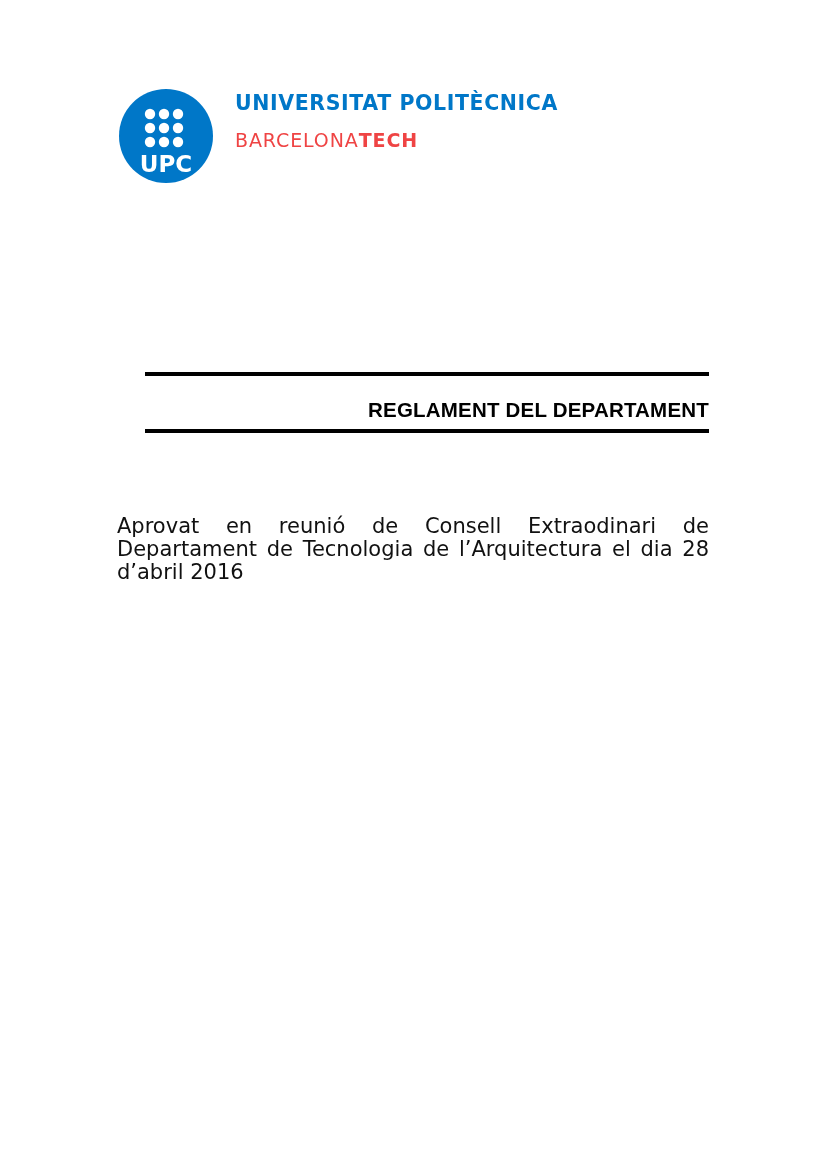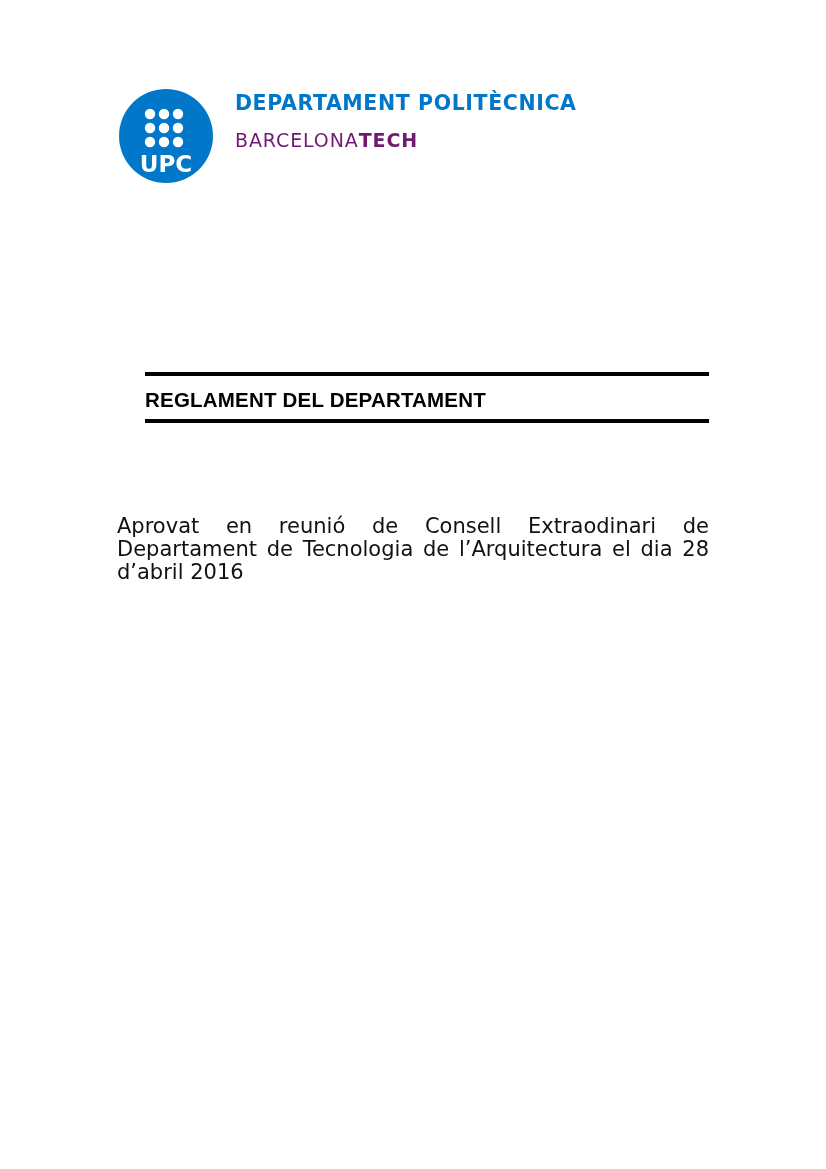--- a/index.html
+++ b/index.html
@@ -60,43 +60,43 @@
     letter-spacing: 0.6px;
     color: #0077c8;
     line-height: 25px;
     white-space: nowrap;
   }
   .logo-line3 {
     margin-top: 13px;
     font-family: "DejaVu Sans", sans-serif;
     font-size: 19px;
     letter-spacing: 0.9px;
-    color: #701a75;
+    color: #ef4444;
     line-height: 22px;
     white-space: nowrap;
   }
   .logo-line3 .bold {
     font-weight: bold;
   }
 
   
   .title-block {
     position: absolute;
     left: 145px;
     top: 372px;
     width: 564px;
   }
   .rule {
     width: 100%;
     height: 4px;
     background: #000000;
   }
   .title-lines {
-    padding: 10px 0 6px 0;
-    text-align: left;
+    padding: 20px 0 6px 0;
+    text-align: right;
   }
   .title-line {
     font-family: "Liberation Sans", sans-serif;
     font-weight: bold;
     font-size: 20.5px;
     line-height: 27px;
     letter-spacing: 0.2px;
     color: #000000;
   }
 
@@ -132,21 +132,21 @@
           <circle cx="60" cy="40" r="5.2"></circle>
           <circle cx="32" cy="54" r="5.2"></circle>
           <circle cx="46" cy="54" r="5.2"></circle>
           <circle cx="60" cy="54" r="5.2"></circle>
         </g>
         <text x="48" y="84" text-anchor="middle" font-family="DejaVu Sans, sans-serif" font-size="23" font-weight="bold" fill="#ffffff">UPC</text>
       </svg>
     </div>
 
     <div class="logo-text">
-      <div class="logo-line1">DEPARTAMENT POLITÈCNICA</div>
+      <div class="logo-line1">UNIVERSITAT POLITÈCNICA</div>
       <div class="logo-line3"><span>BARCELONA</span><span class="bold">TECH</span></div>
     </div>
 
   </div>
 
   <div class="title-block">
     <div class="rule"></div>
     <div class="title-lines">
       <div class="title-line">REGLAMENT DEL DEPARTAMENT</div>
     </div>

